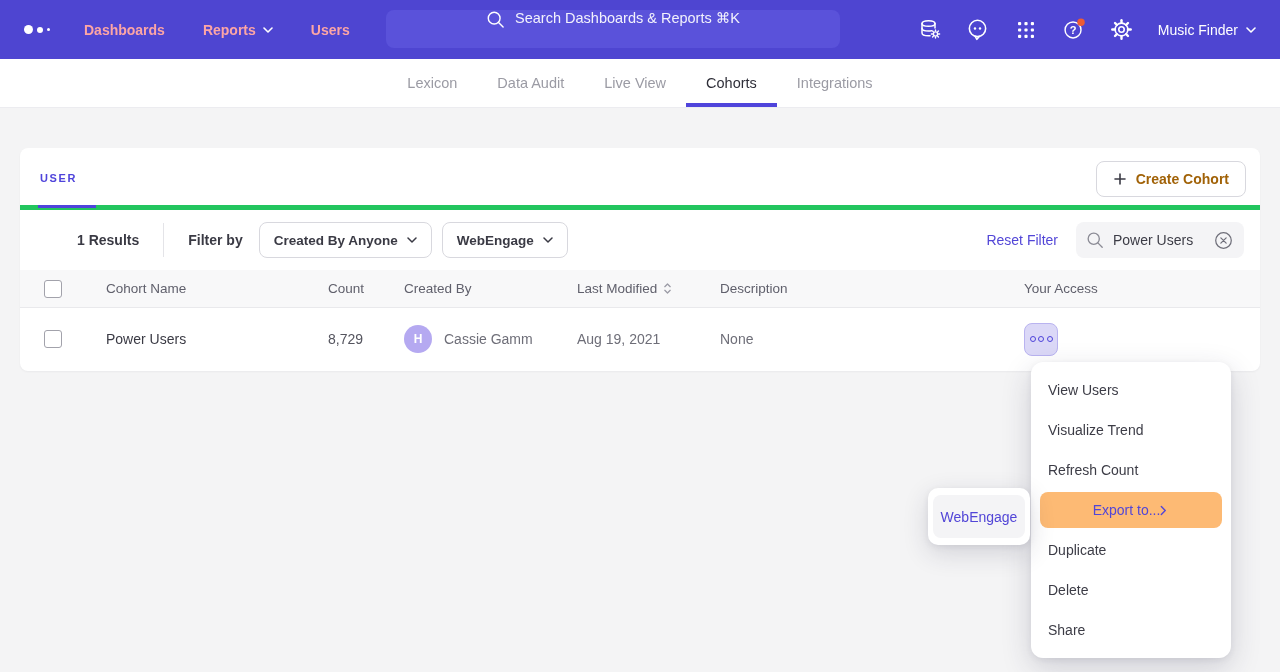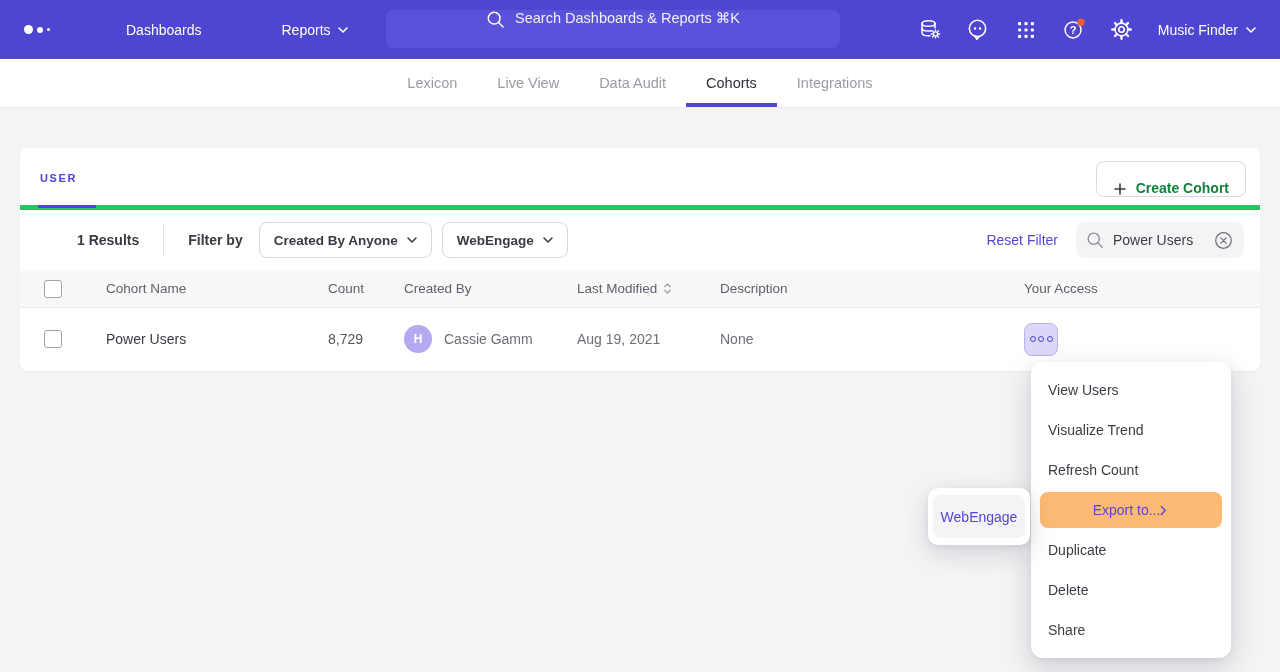--- a/index.html
+++ b/index.html
@@ -9,39 +9,39 @@
     background:#f4f4f5; position:relative; overflow:hidden;
     color:#3a3a44;
   }
   
   .topnav{ position:relative; height:59px; background:#4e45d1; display:flex; align-items:center; padding:0 24px; }
   .logo{ display:flex; align-items:center; gap:4px; cursor:pointer; }
   .logo .d1{ width:9px;height:9px;border-radius:50%;background:#fff;display:block;}
   .logo .d2{ width:6px;height:6px;border-radius:50%;background:#fff;display:block;}
   .logo .d3{ width:3px;height:3px;border-radius:50%;background:#fff;display:block;}
   .nav-links{ display:flex; align-items:center; gap:38px; margin-left:34px; }
-  .nav-links a{ color:#ffffff; font-size:14px; font-weight:400; text-decoration:none; display:flex; align-items:center; gap:7px; cursor:pointer;margin-left:42px;}
+  .nav-links a{ color:#fca5a5; font-size:14px; font-weight:700; text-decoration:none; display:flex; align-items:center; gap:7px; cursor:pointer;}
   .nav-search{ position:absolute; left:386px; top:10px; width:454px; height:38px; background:#5a52da; border-radius:8px;
     display:flex; align-items:flex-start; justify-content:center; gap:10px; color:rgba(255,255,255,.92); font-size:14.5px; cursor:pointer;}
   .nav-right{ position:absolute; right:24px; top:0; height:100%; display:flex; align-items:center; gap:24px; }
   .nav-icon{ width:24px; height:24px; display:flex; align-items:center; justify-content:center; cursor:pointer; position:relative;}
   .project{ display:flex; align-items:center; gap:8px; color:#fff; font-weight:400; font-size:14px; cursor:pointer;}
   
   .tabsbar{ height:49px; background:#fff; display:flex; justify-content:center; border-bottom:1px solid #ececf0;}
   .tab{ position:relative; display:flex; align-items:center; padding:0 20px; font-size:14.5px; color:#9b9ba4; cursor:pointer;}
   .tab.active{ color:#2e2e38; font-weight:500;}
   .tab.active::after{ content:""; position:absolute; left:0; right:0; bottom:0; height:4px; background:#4f44db;}
   
   .card{ position:absolute; left:20px; top:148px; width:1240px; height:223px; background:#fff; border-radius:8px;
     box-shadow:0 1px 2px rgba(30,30,60,.05);}
   .card-head{ position:relative; height:62px; border-bottom:5px solid #22c55e;text-decoration:underline;}
   .user-tab{ position:absolute; left:20px; top:24px; font-size:11px; font-weight:700; letter-spacing:1.6px; color:#4f44db; cursor:pointer;}
   .user-tab::after{ content:""; position:absolute; left:-2px; bottom:-24px; width:58px; height:3.5px; background:#4f44db;}
   .create-btn{ position:absolute; right:14px; top:13px; height:36px; padding:0 16px; background:#fff; border:1px solid #d8d8de;
-    border-radius:8px; display:flex; align-items:flex-end; gap:9px; font-size:14px; font-weight:600; color:#15803d; cursor:pointer;}
+    border-radius:8px; display:flex; align-items:center; gap:9px; font-size:14px; font-weight:600; color:#a16207; cursor:pointer;}
   
   .filter-row{ height:60px; display:flex; align-items:center; padding:0 16px 0 57px;}
   .results{ font-size:14px; font-weight:700; color:#3a3a44;}
   .vdivider{ width:1px; height:34px; background:#e4e4e8; margin:0 24px;}
   .filter-by{ font-size:14px; font-weight:600; color:#3a3a44; margin-right:16px;}
   .drop-btn{ height:36px; padding:0 14px; border:1px solid #d8d8de; border-radius:8px; background:#fff; display:flex;
     align-items:center; gap:9px; font-size:13.5px; font-weight:600; color:#3a3a44; margin-right:10px; cursor:pointer;}
   .filter-right{ margin-left:auto; display:flex; align-items:center; gap:18px;}
   .reset-link{ color:#5246d7; font-size:14px; cursor:pointer;}
   .search-box{ height:36px; width:168px; background:#f4f4f6; border-radius:8px; display:flex; align-items:center; padding:0 10px; gap:9px;}
@@ -169,22 +169,22 @@
       <span>Music Finder</span>
       <svg width="10" height="6" viewBox="0 0 10 6">
           <path d="M1 1 L5 5 L9 1" fill="none" stroke="#fff" stroke-width="1.6" stroke-linecap="round" stroke-linejoin="round"></path>
         </svg>
     </div>
   </div>
 </header>
 
 <div class="tabsbar">
   <div class="tab">Lexicon</div>
+  <div class="tab">Data Audit</div>
   <div class="tab">Live View</div>
-  <div class="tab">Data Audit</div>
   <div class="tab active">Cohorts</div>
   <div class="tab">Integrations</div>
 </div>
 
 <section class="card">
   <div class="card-head">
     <div class="user-tab">USER</div>
     <button class="create-btn">
       <svg width="14" height="14" viewBox="0 0 14 14">
           <path d="M7 2 V12 M2 7 H12" stroke="#3a3a44" stroke-width="1.6" stroke-linecap="round"></path>

